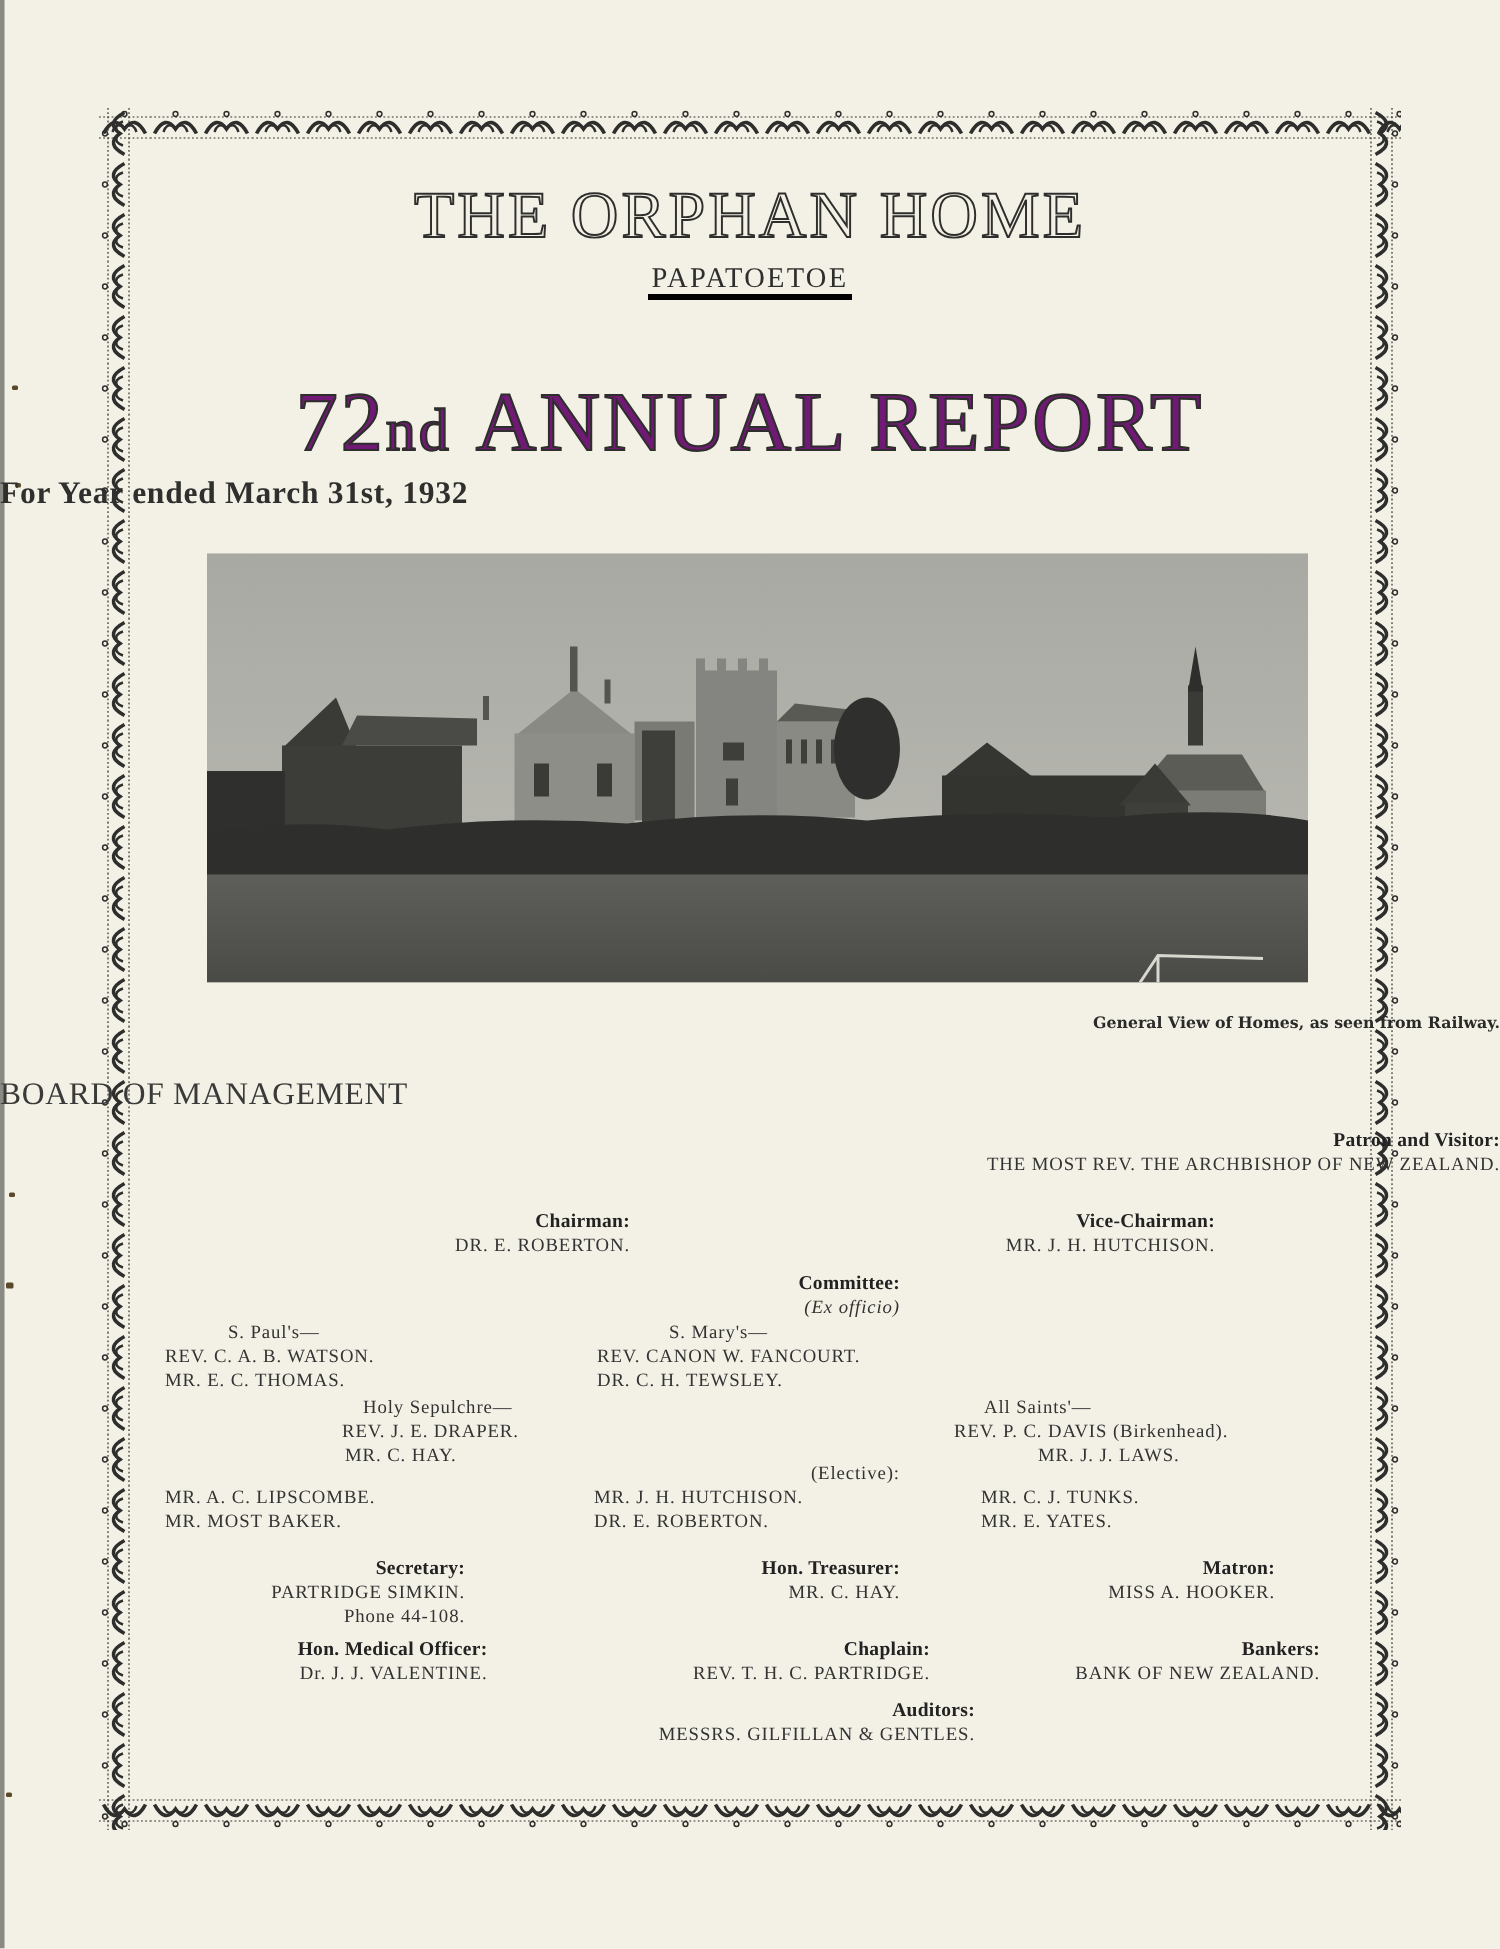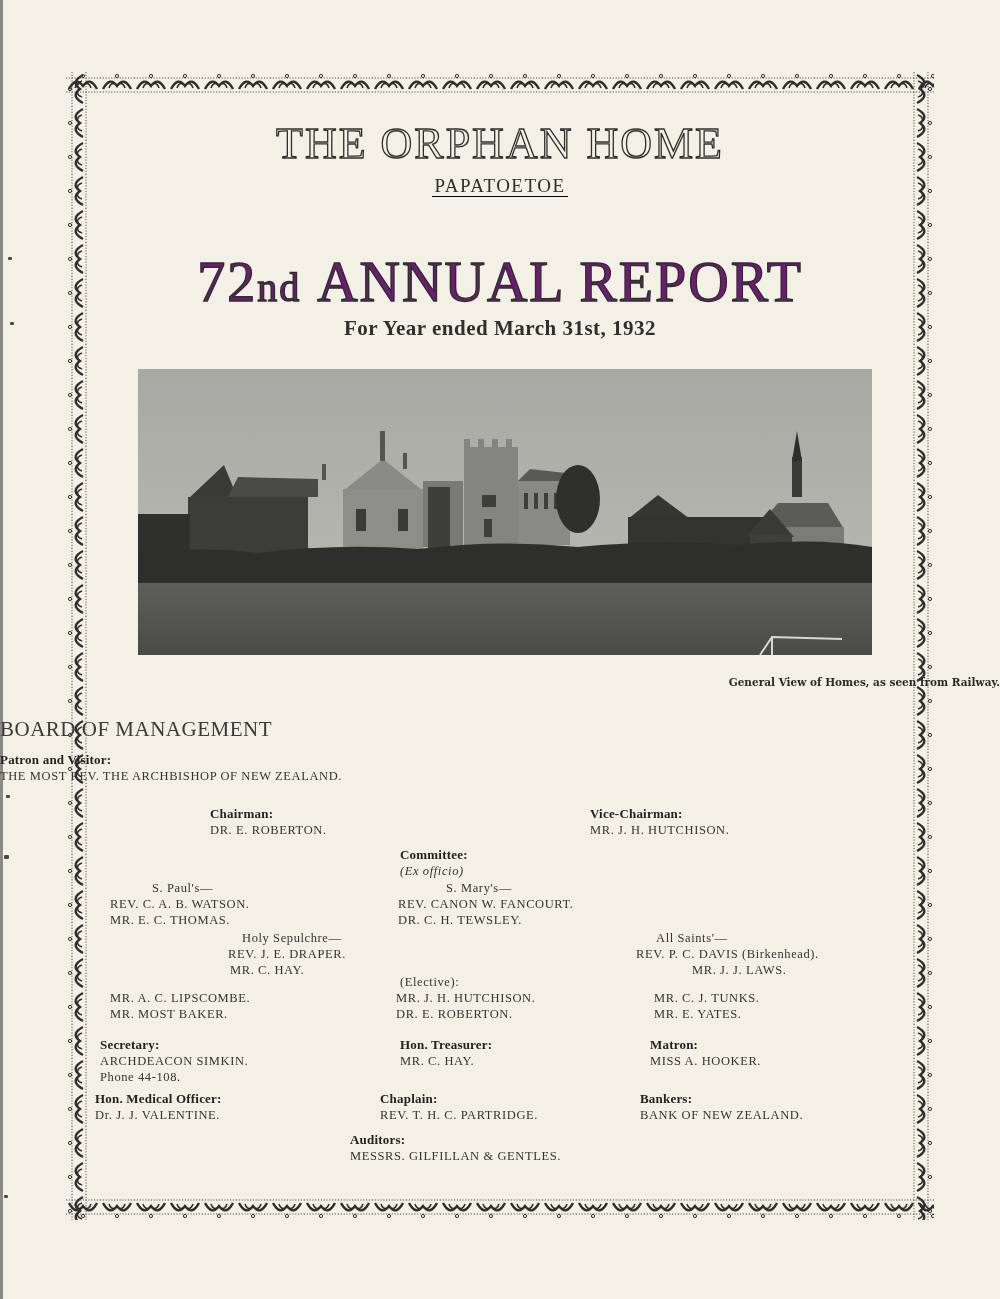--- a/index.html
+++ b/index.html
@@ -32,48 +32,48 @@
   .title-main {
     position: absolute; top: 118px; left: 0; width: 1000px; text-align: center;
     font-size: 44px; letter-spacing: 2px; font-weight: normal;
     color: #f3f1e6;
     -webkit-text-stroke: 1.3px #2e2e2c;
   }
   .title-sub {
     position: absolute; top: 175px; left: 0; width: 1000px; text-align: center;
     font-size: 19px; letter-spacing: 1.5px; color: #2e2e2c;
   }
-  .title-sub span { border-bottom: 1px solid #000000; padding: 0 2px; }
+  .title-sub span { border-bottom: 4px solid #000000; padding: 0 2px; }
   .report-title {
     position: absolute; top: 250px; left: 0; width: 1000px; text-align: center;
     font-size: 56px; letter-spacing: 2px; color: #701a75;
     -webkit-text-stroke: 1.4px #2e2e2c;
   }
   .report-title .ord { font-size: 40px; }
   .report-date {
-    position: absolute; top: 316px; left: 0; width: 1000px; text-align: center;
+    position: absolute; top: 316px; left: 0; width: 1000px; text-align: left;
     font-size: 21px; font-weight: bold; color: #2f2f2d; letter-spacing: 0.5px;
   }
 
   .photo {
     position: absolute; left: 138px; top: 369px; width: 734px; height: 286px;
     background: #a8a8a2; overflow: hidden;
   }
   .photo svg { display: block; }
   .caption {
     position: absolute; top: 676px; left: 0; width: 1000px; text-align: right;
     font-family: "DejaVu Serif", serif; font-size: 10.5px; font-weight: bold; color: #2a2a28;
   }
 
   .board-heading {
     position: absolute; top: 717px; left: 0; width: 1000px; 
     font-size: 21px; letter-spacing: 0.5px; color: #3a3a38;
   }
 
-  .blk { position: absolute; text-align: left; font-size: 12.5px; line-height: 16px; color: #333; letter-spacing: 0.6px; }
+  .blk { position: absolute; text-align: right; font-size: 12.5px; line-height: 16px; color: #333; letter-spacing: 0.6px; }
   .blk .lbl { font-weight: bold; font-size: 13px; color: #222; letter-spacing: 0.2px; }
   .blk .it { font-style: italic; }
   .left-col { text-align: left; }
 </style>
 </head>
 <body>
 
 <div class="page-edge"></div>
 <div class="speck" style="left:8px;top:257px"></div>
 <div class="speck" style="left:10px;top:322px"></div>
@@ -251,21 +251,21 @@
     <div>MR. J. H. HUTCHISON.</div>
     <div>DR. E. ROBERTON.</div>
   </div>
   <div class="blk left-col" style="left:654px;width:220px;top:990px">
     <div>MR. C. J. TUNKS.</div>
     <div>MR. E. YATES.</div>
   </div>
 
   <div class="blk" style="left:100px;width:210px;top:1037px">
     <div class="lbl">Secretary:</div>
-    <div>ARCHDEACON SIMKIN.</div>
+    <div>PARTRIDGE SIMKIN.</div>
     <div>Phone 44-108.</div>
   </div>
   <div class="blk" style="left:400px;width:200px;top:1037px">
     <div class="lbl">Hon. Treasurer:</div>
     <div>MR. C. HAY.</div>
   </div>
   <div class="blk" style="left:650px;width:200px;top:1037px">
     <div class="lbl">Matron:</div>
     <div>MISS A. HOOKER.</div>
   </div>

